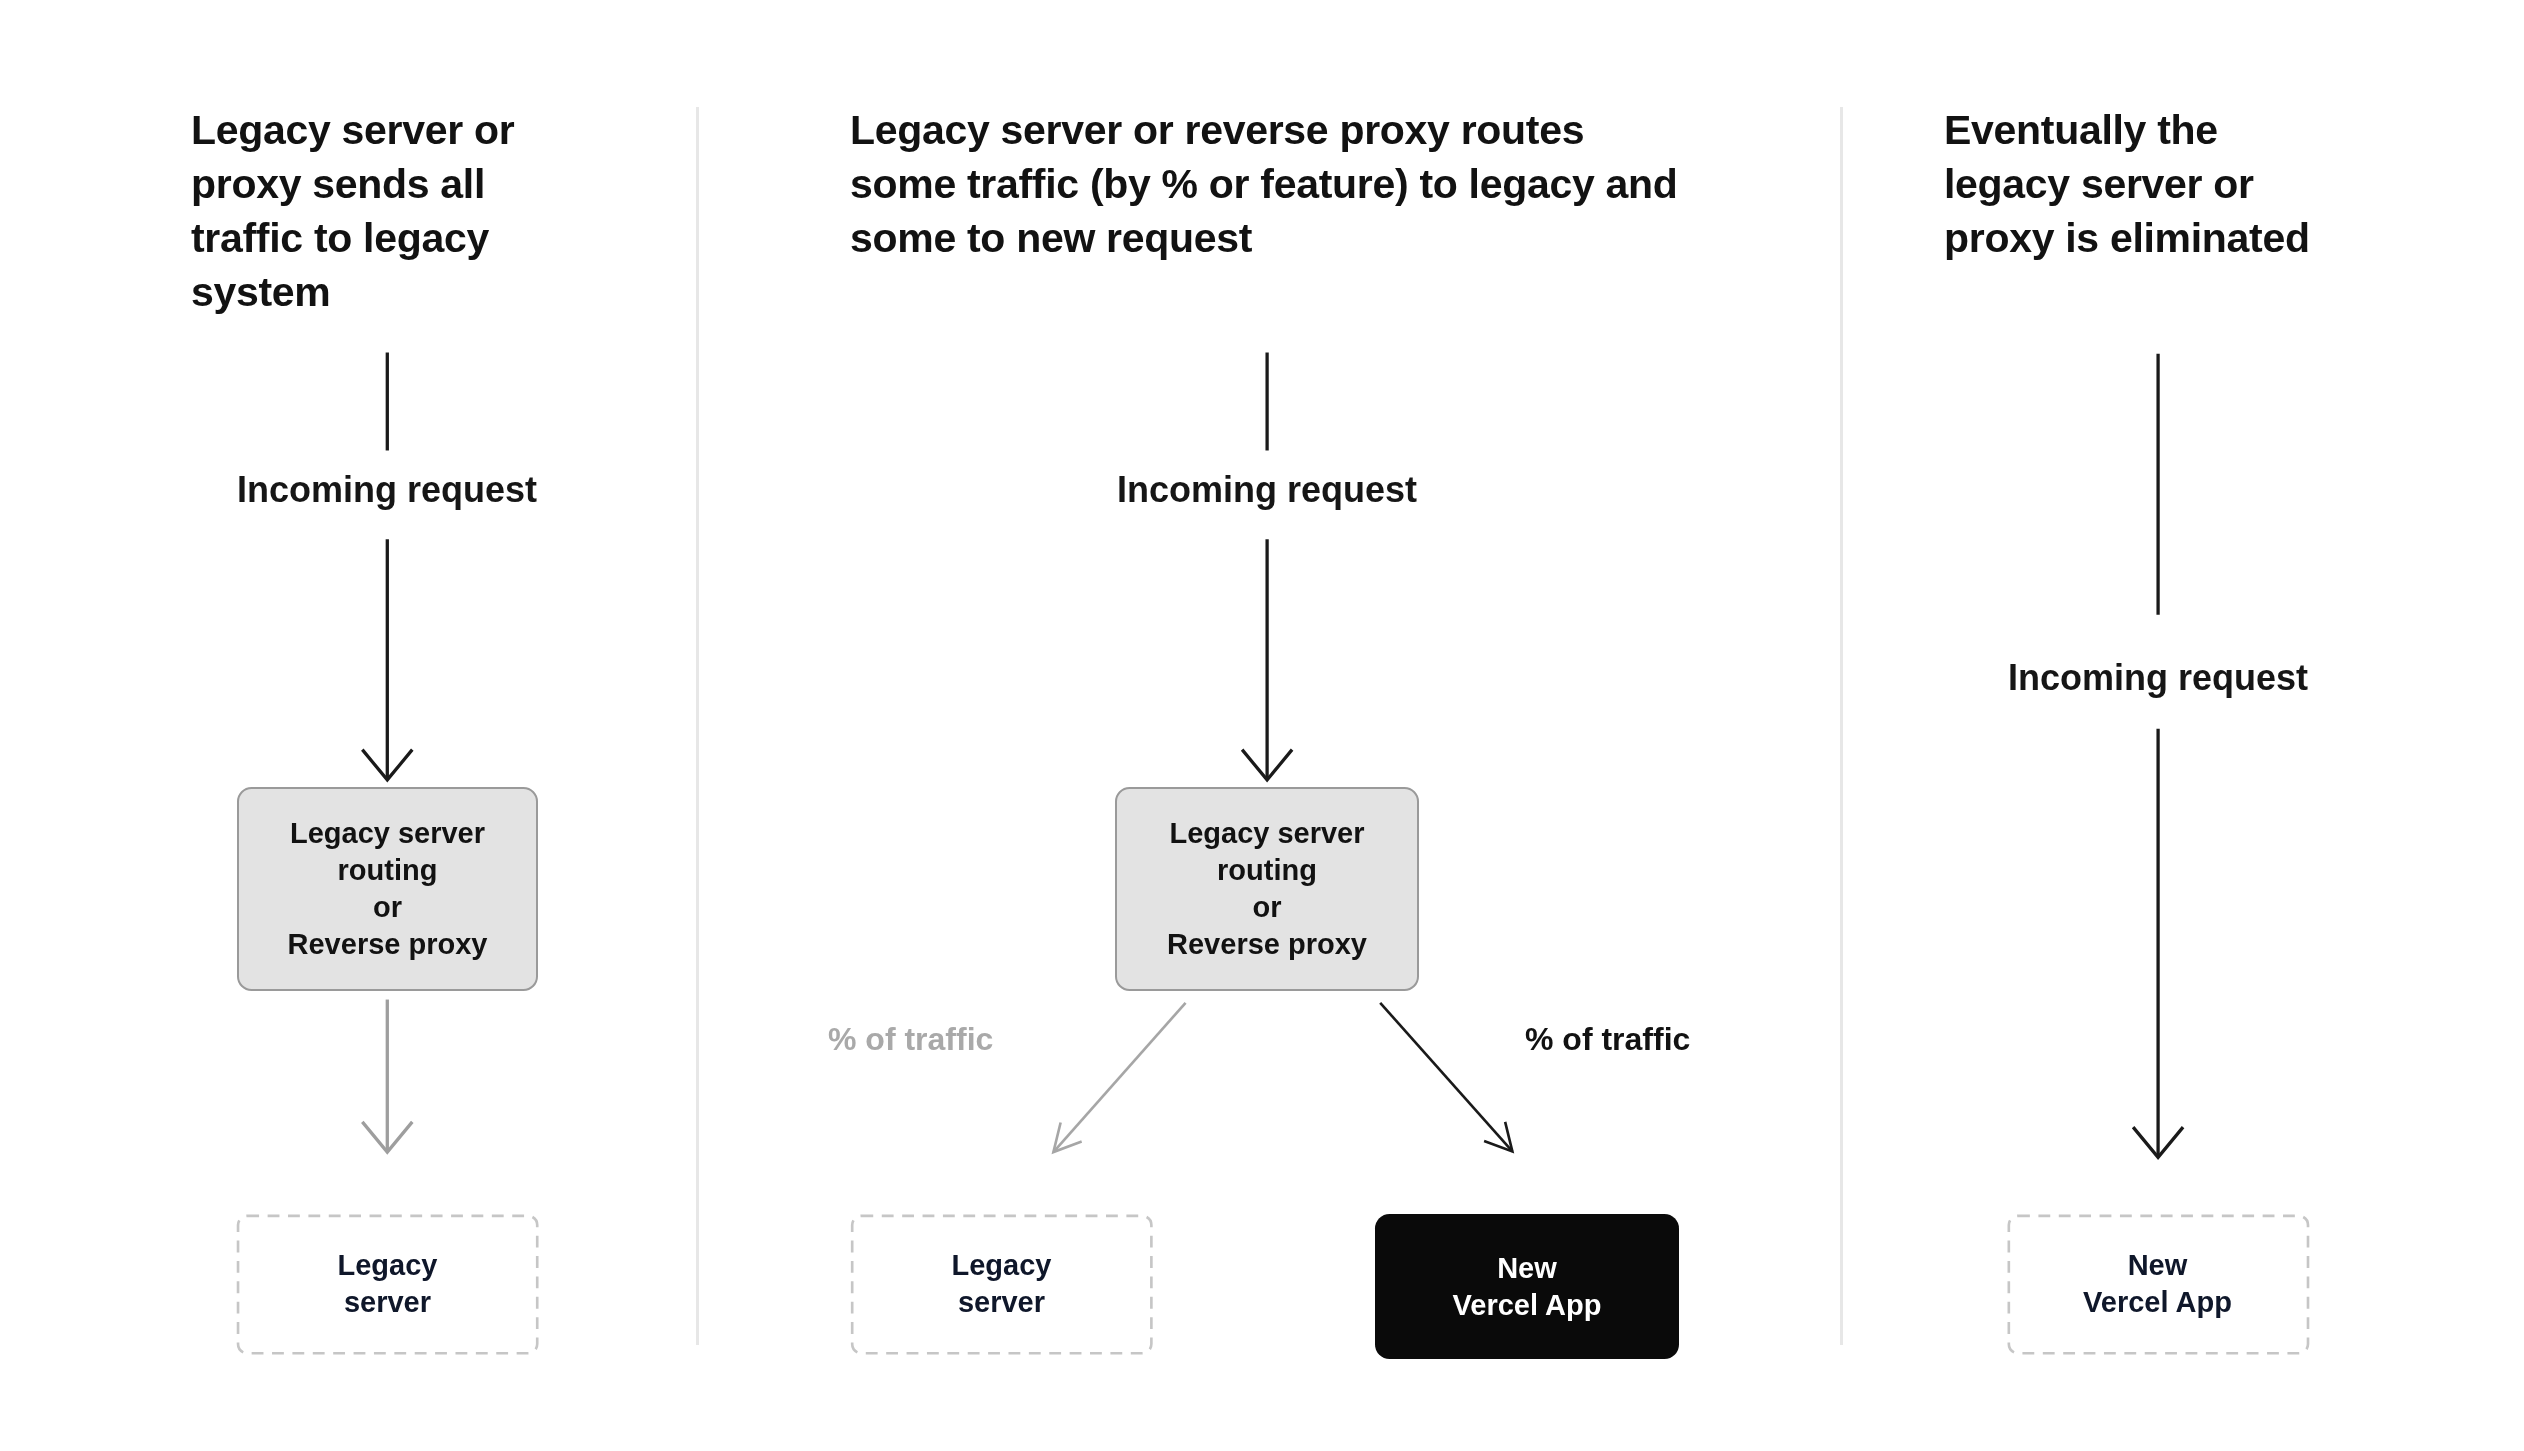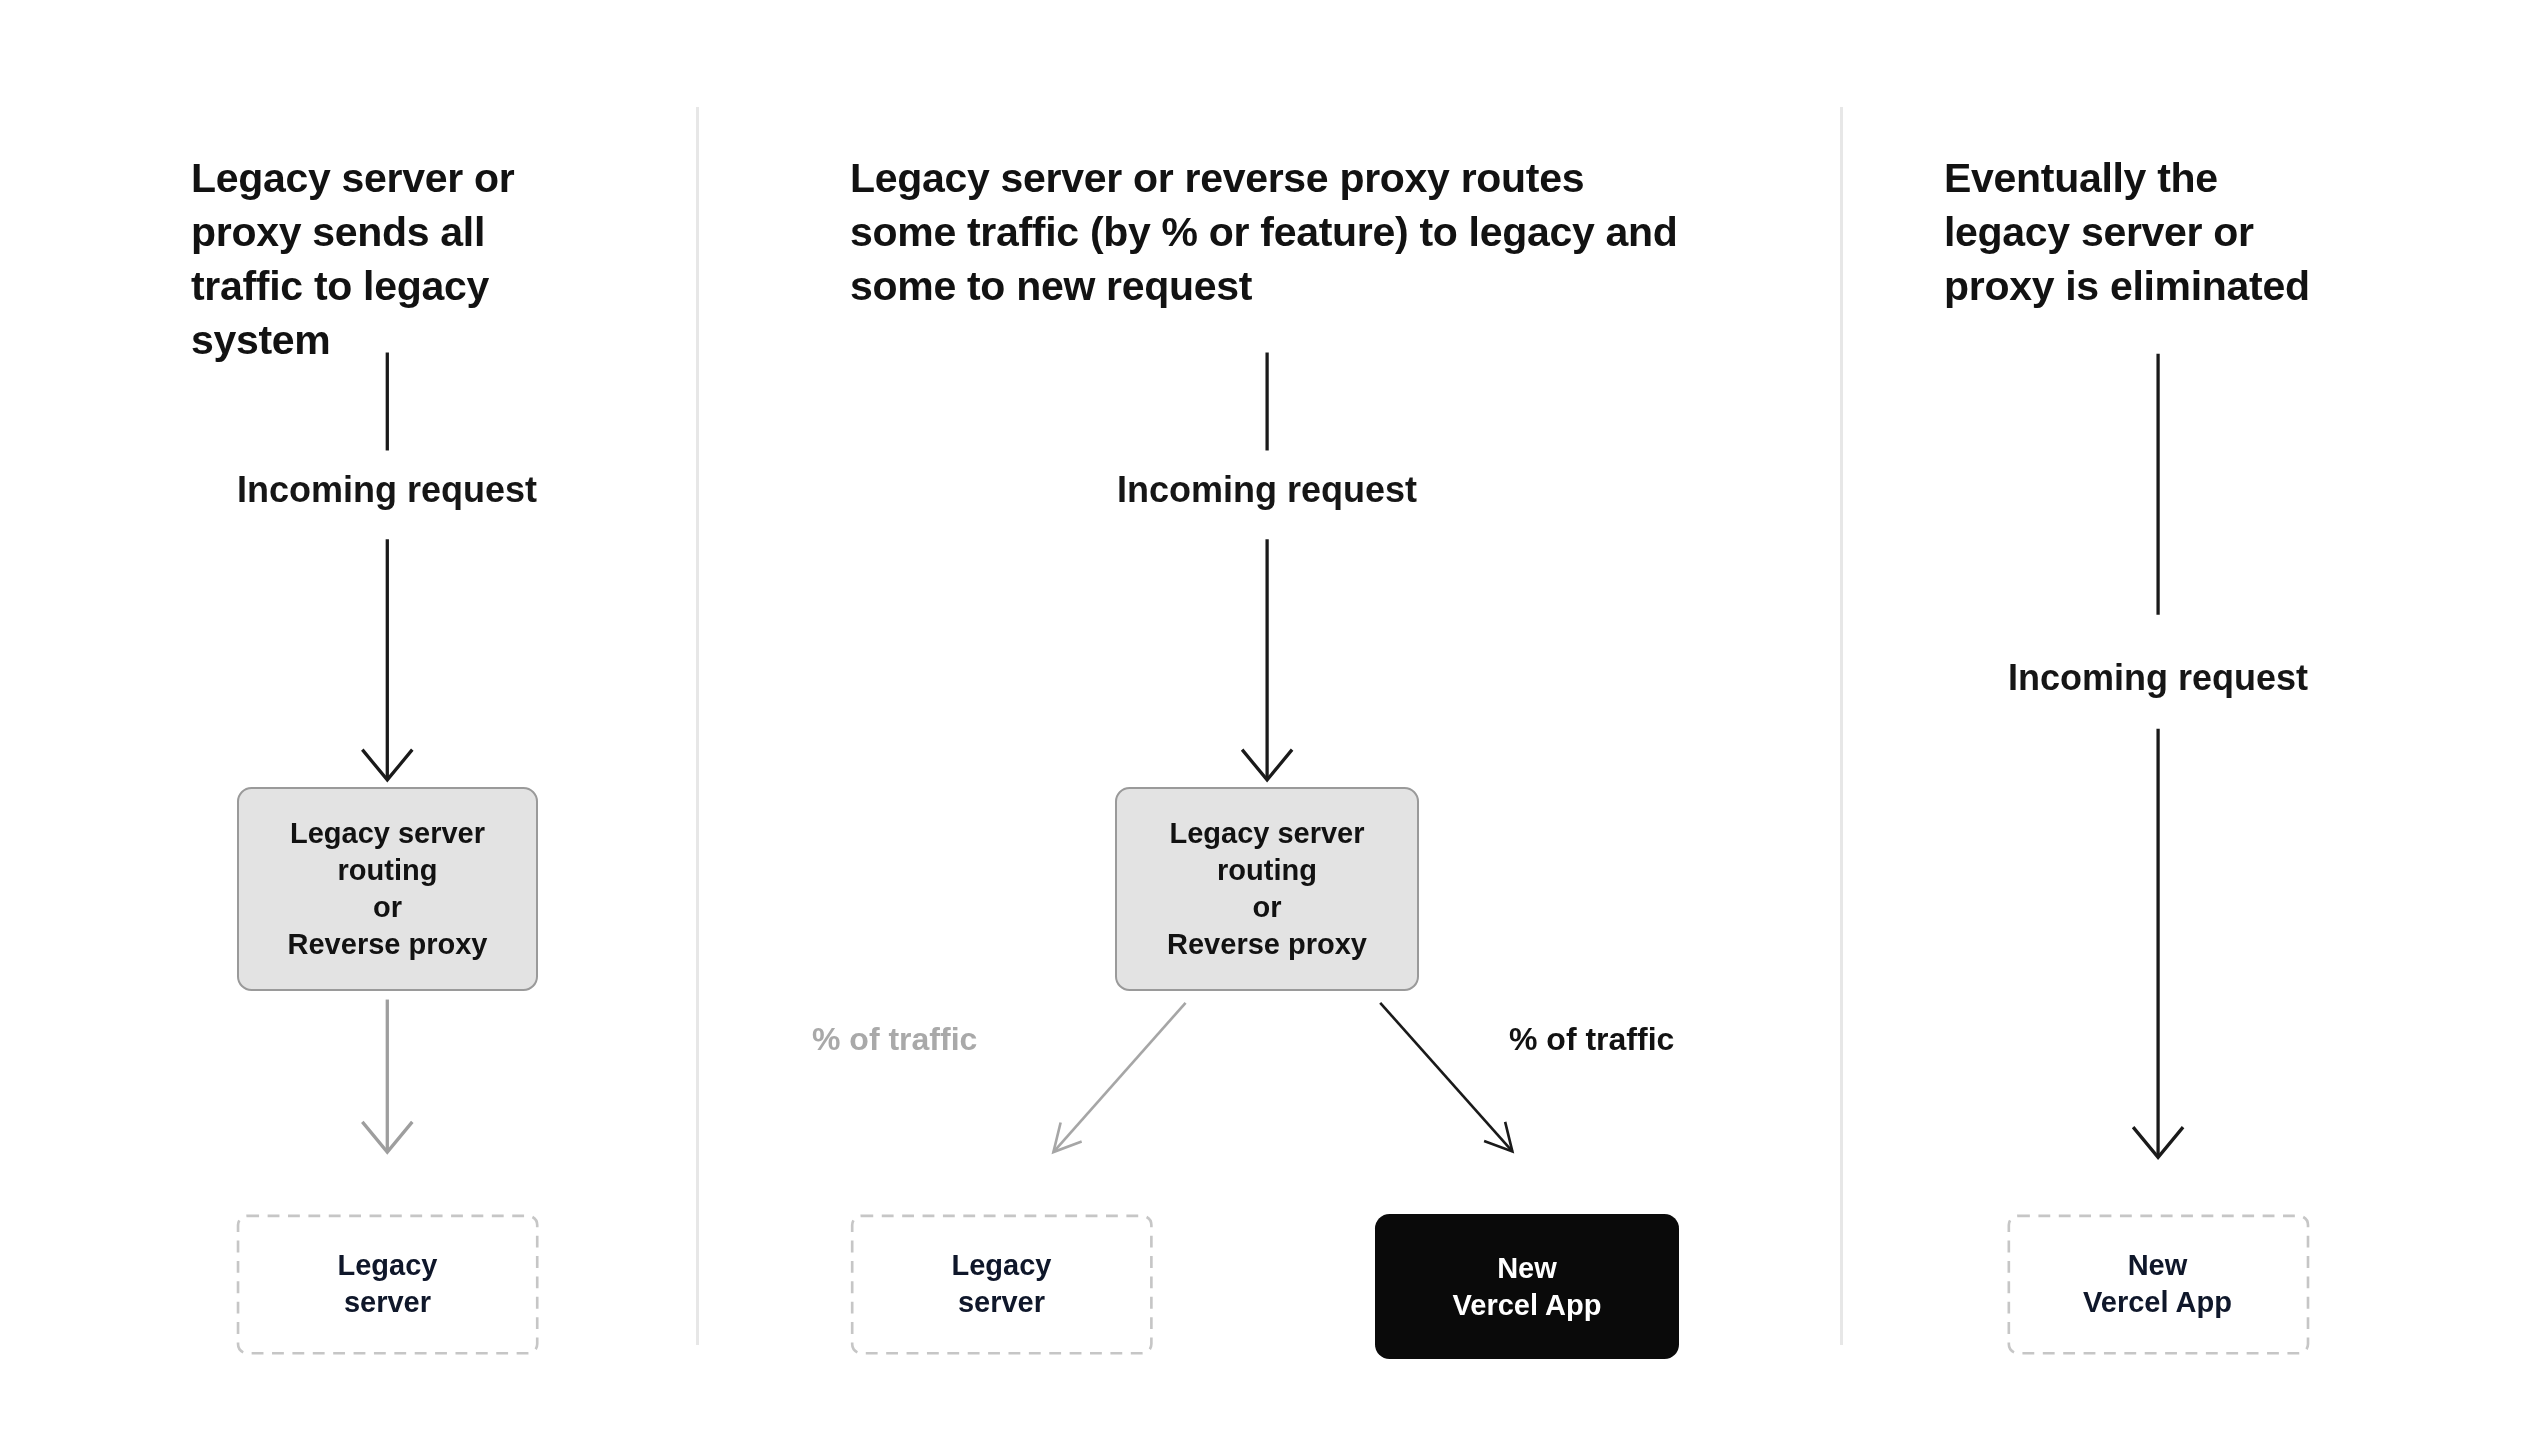--- a/index.html
+++ b/index.html
@@ -9,21 +9,20 @@
     color:#121212;
   }
   [data-bind]{white-space:pre-line;}
   .divider{
     position:absolute;top:107px;width:2.6px;height:1238px;background:#e7e7e7;
   }
   .title{
     position:absolute;top:103px;
     font-size:41px;font-weight:700;line-height:54px;letter-spacing:-0.3px;
     color:#121212;
-    margin-top:48px;
   }
   .incoming{
     position:absolute;transform:translateX(-50%);
     font-size:36px;font-weight:600;line-height:29px;color:#161616;
     text-align:center;
   }
   .router-box{
     position:absolute;width:301px;height:204px;
     background:#e3e3e3;border:2px solid #9a9a9a;border-radius:14.5px;
     box-sizing:border-box;
@@ -35,21 +34,21 @@
     display:flex;align-items:center;justify-content:center;text-align:center;
     font-size:29px;font-weight:700;line-height:37px;color:#0f172a;
   }
   .black-box{
     position:absolute;left:1375px;top:1214px;width:304px;height:145px;
     background:#0a0a0a;border-radius:14.5px;
     display:flex;align-items:center;justify-content:center;text-align:center;
     font-size:29px;font-weight:700;line-height:37px;color:#ffffff;
   }
   .traffic-label{
-    position:absolute;font-size:32px;font-weight:700;line-height:32px;
+    position:absolute;font-size:32px;font-weight:700;line-height:32px;margin-left:16px;
   }
   .traffic-label.muted{color:#a9a9a9;}
   .traffic-label.strong{color:#121212;}
   svg.strokes{position:absolute;left:0;top:0;}
 </style>
 </head>
 <body>
 
 <svg class="strokes" width="2525" height="1452" viewBox="0 0 3840 2208">
 

